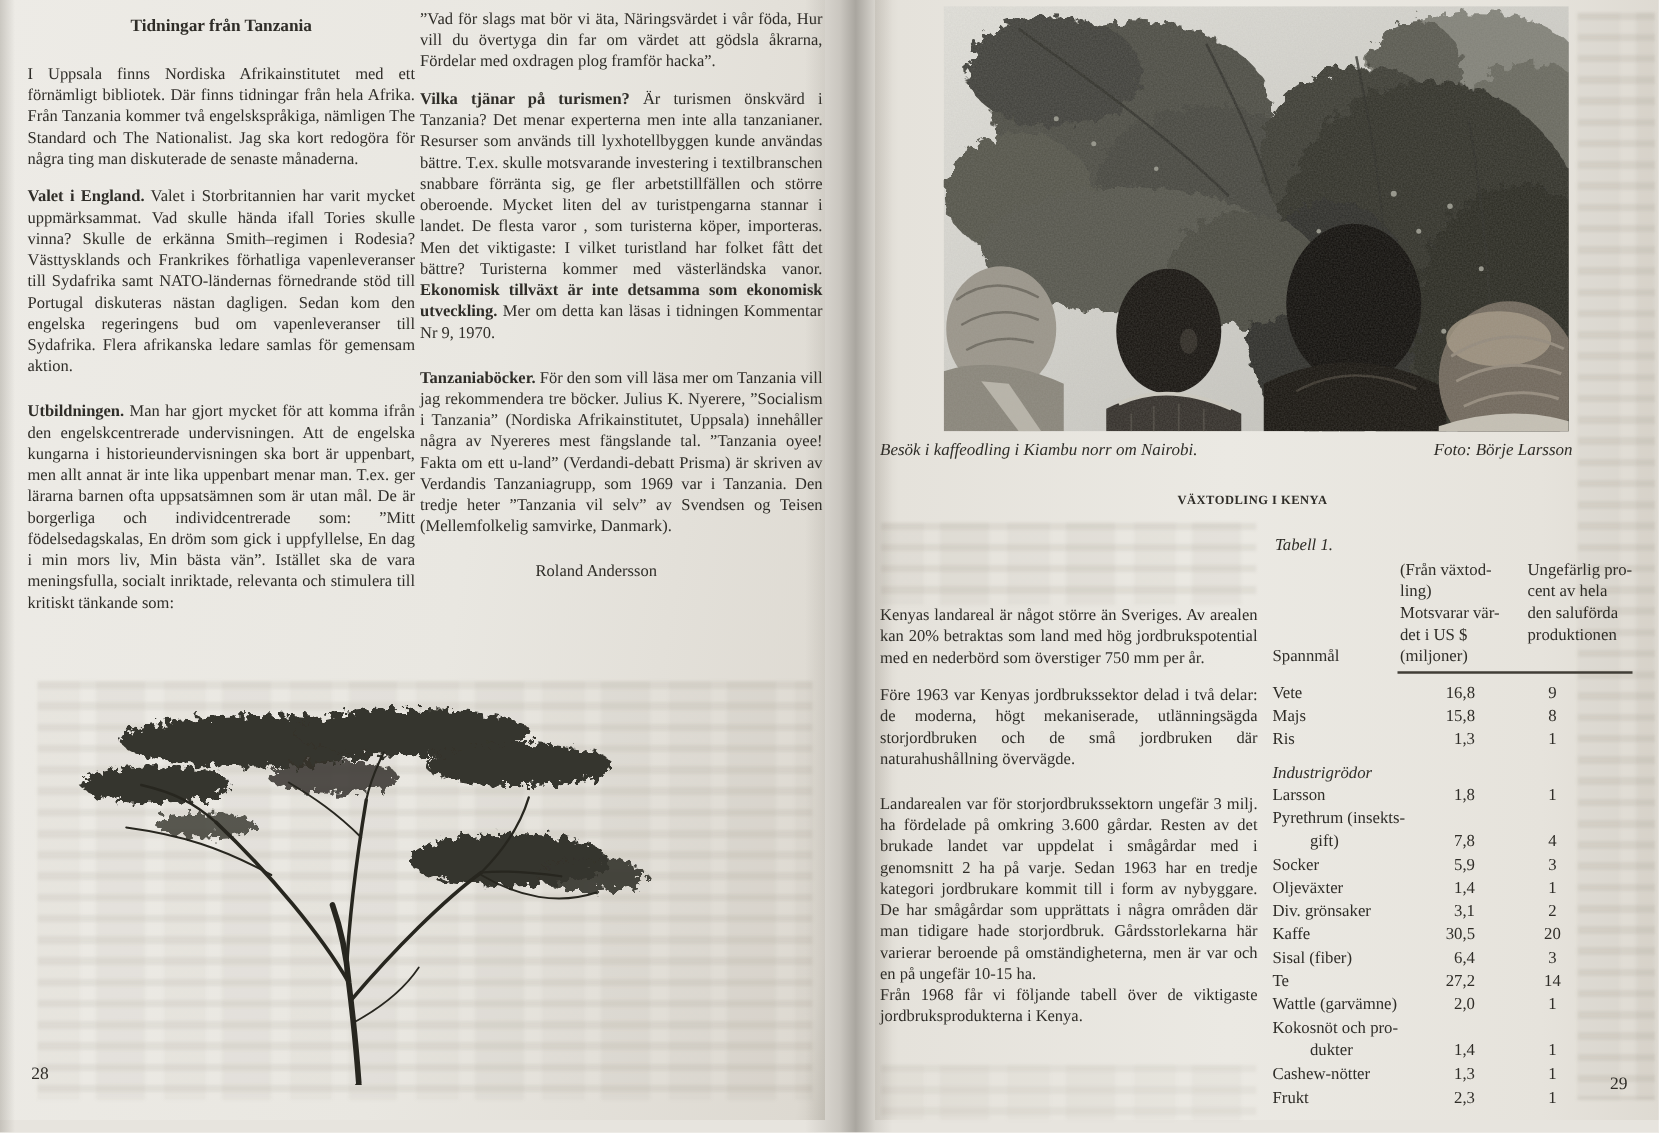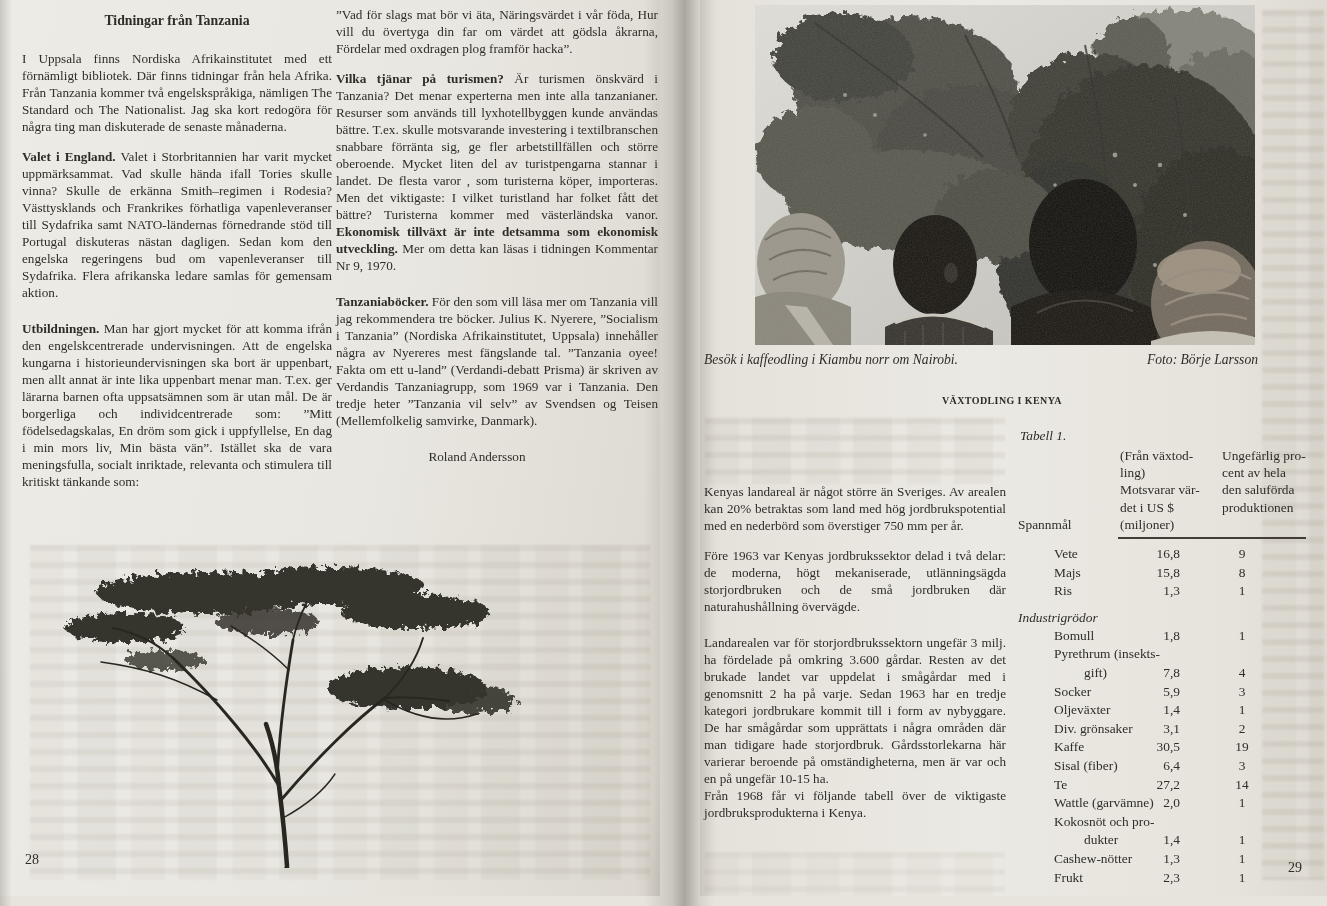--- a/index.html
+++ b/index.html
@@ -30,21 +30,21 @@
   .section-heading{position:absolute;left:0;top:395px;width:604px;text-align:center;font-weight:bold;font-size:10px;letter-spacing:.4px;}
 
   .ktable{position:absolute;left:318px;top:428px;width:300px;font-size:13.4px;}
   .ktable .title{font-style:italic;margin:0 0 2px 2px;height:17px;}
   .thead{display:flex;align-items:flex-start;}
   .thead .c1{width:102px;align-self:flex-end;line-height:17px;}
   .thead .c2{width:100px;line-height:17.2px;}
   .thead .c3{width:94px;margin-left:2px;line-height:17.2px;}
   .hrule{height:2px;background:#413e37;margin:4px 0 6px 100px;width:188px;}
   .trow{display:grid;grid-template-columns:102px 60px 32px 60px;line-height:18.6px;}
-  .trow .lbl{white-space:nowrap;margin-left:36px;}
+  .trow .lbl{white-space:nowrap;}
   .trow .lbl.ind{padding-left:30px;}
   .trow .val{text-align:right;}
   .trow .pct{grid-column:4;text-align:center;}
   .group-name{font-style:italic;margin-top:7px;line-height:19px;}
 
   .bleed{position:absolute;pointer-events:none;mix-blend-mode:multiply;filter:blur(1.1px);
     background:
       repeating-linear-gradient(to right, rgba(122,112,92,.05) 0 34px, rgba(122,112,92,0) 34px 47px, rgba(122,112,92,.07) 47px 86px, rgba(122,112,92,0) 86px 101px),
       repeating-linear-gradient(to bottom, rgba(122,112,92,.11) 0 6px, rgba(122,112,92,0) 6px 17px);}
   svg{display:block;}
@@ -246,21 +246,21 @@
           <span class="val">15,8</span>
           <span class="pct">8</span>
         </div>
         <div class="trow">
           <span class="lbl">Ris</span>
           <span class="val">1,3</span>
           <span class="pct">1</span>
         </div>
         <div class="group-name">Industrigrödor</div>
         <div class="trow">
-          <span class="lbl">Bomull</span>
+          <span class="lbl">Larsson</span>
           <span class="val">1,8</span>
           <span class="pct">1</span>
         </div>
         <div class="trow">
           <span class="lbl">Pyrethrum (insekts-</span>
           <span class="val"></span>
           <span class="pct"></span>
         </div>
         <div class="trow">
           <span class="lbl ind">gift)</span>
@@ -278,21 +278,21 @@
           <span class="pct">1</span>
         </div>
         <div class="trow">
           <span class="lbl">Div. grönsaker</span>
           <span class="val">3,1</span>
           <span class="pct">2</span>
         </div>
         <div class="trow">
           <span class="lbl">Kaffe</span>
           <span class="val">30,5</span>
-          <span class="pct">19</span>
+          <span class="pct">20</span>
         </div>
         <div class="trow">
           <span class="lbl">Sisal (fiber)</span>
           <span class="val">6,4</span>
           <span class="pct">3</span>
         </div>
         <div class="trow">
           <span class="lbl">Te</span>
           <span class="val">27,2</span>
           <span class="pct">14</span>

